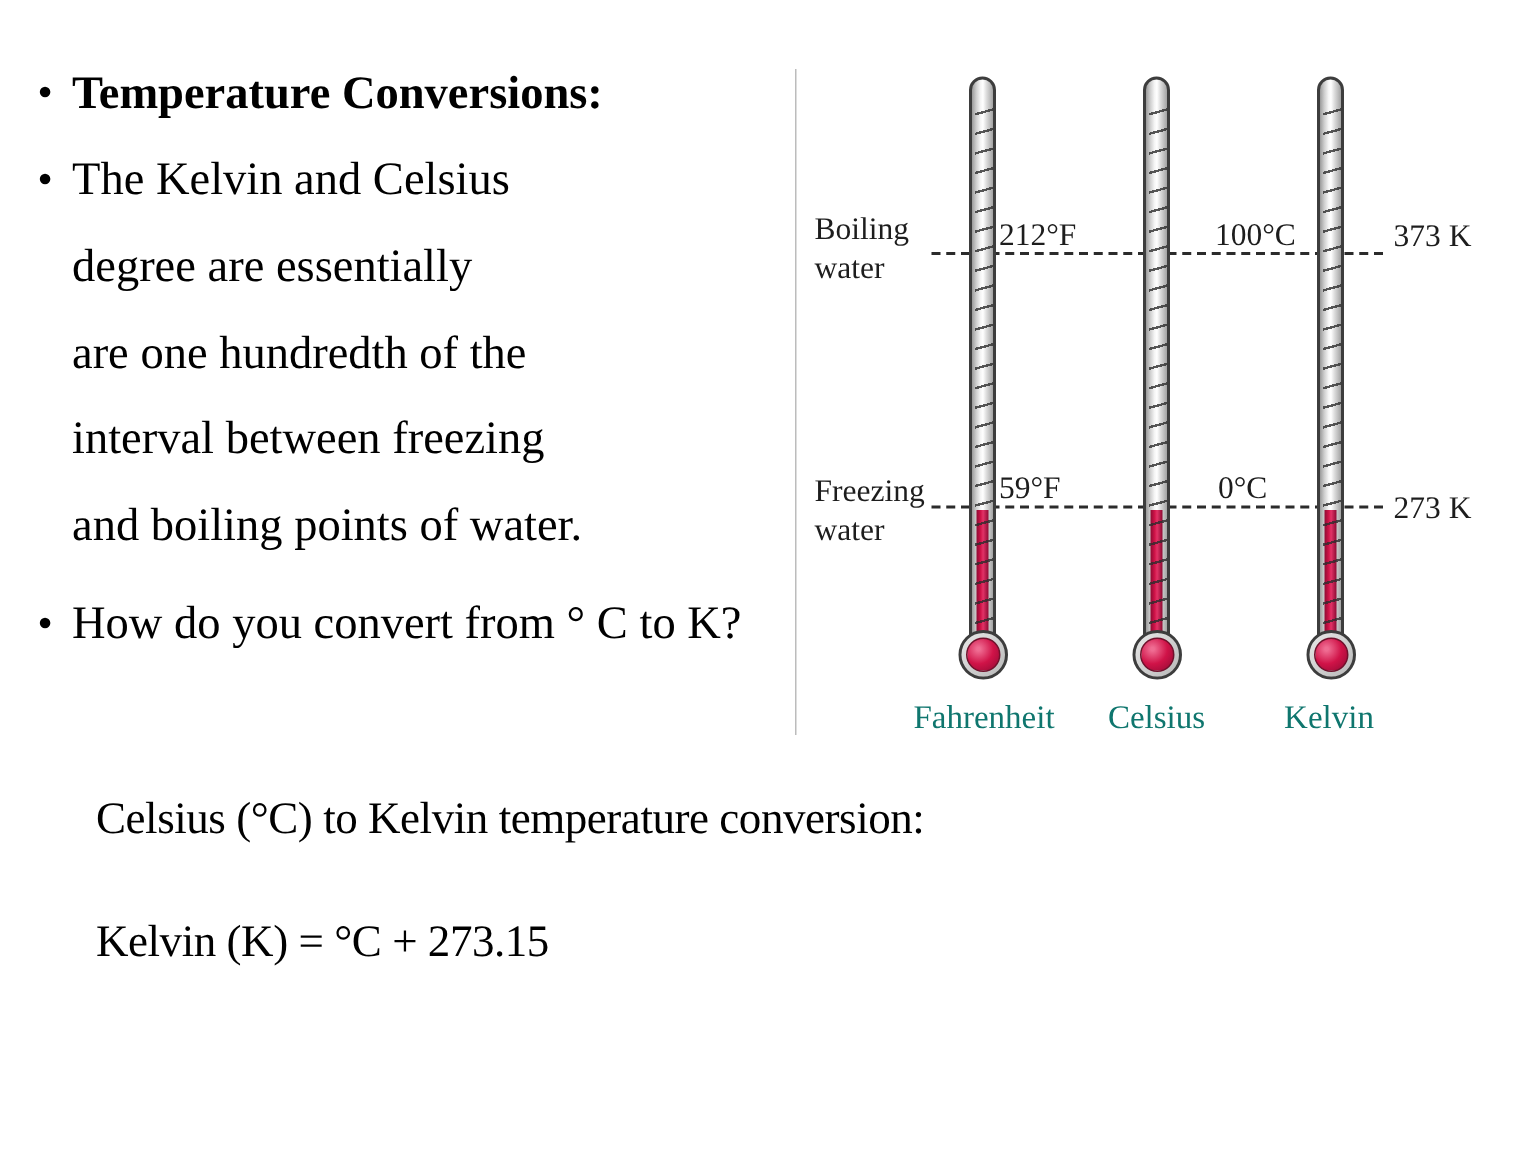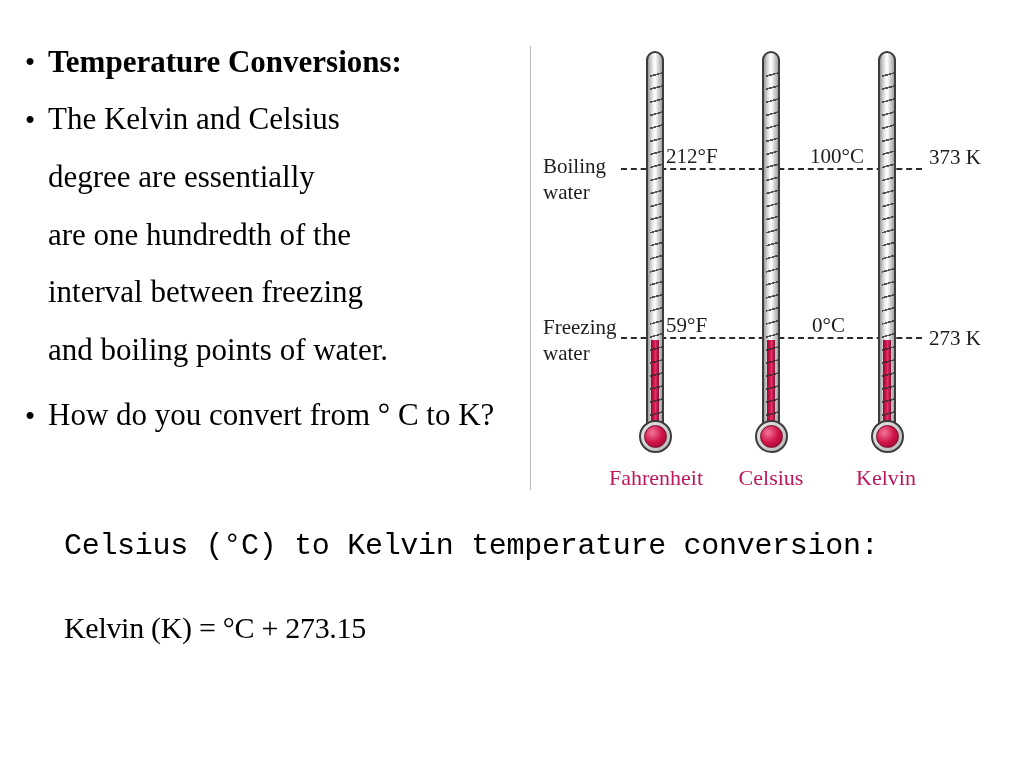--- a/index.html
+++ b/index.html
@@ -11,41 +11,41 @@
   
   .text-col{position:absolute;left:12px;top:33px;width:560px;}
   .row{height:57.6px;display:flex;align-items:center;}
   .row.qrow{margin-top:8px;}
   .marker{width:36px;font-size:26px;text-align:center;flex:0 0 36px;
           font-family:"Liberation Sans",sans-serif;}
   .t{font-size:31px;white-space:nowrap;}
   .t.bold{font-weight:bold;}
   .formula-line{position:absolute;left:64px;font-size:30px;white-space:nowrap;
                 letter-spacing:-0.3px;}
-  #conv-heading{top:529px;font-family:Liberation Mono, monospace;}
+  #conv-heading{top:529px;}
   #conv-formula{top:611px;}
   
   .divider{position:absolute;left:530px;top:46px;width:1px;height:444px;background:#bcbcbc;}
   .dash-line{position:absolute;left:621px;width:301px;height:0;
              border-top:2px dashed #2b2b2b;z-index:1;}
   #boil-line{top:168px;}
   #freeze-line{top:337px;}
   .dlabel{position:absolute;font-size:21px;color:#1d1d1d;line-height:26px;z-index:3;}
   .side-label{left:543px;}
-  #boil-label{top:153px;}
+  #boil-label{top:139px;}
   #freeze-label{top:314px;}
   .temp-label{line-height:22px;}
   #f-boil{left:666px;top:145px;}
   #c-boil{left:810px;top:145px;text-align:center;}
   #k-boil{left:929px;top:146px;}
   #f-freeze{left:666px;top:314px;}
   #c-freeze{left:784px;top:314px;margin-left:28px;}
   #k-freeze{left:929px;top:327px;}
   .scale-name{position:absolute;top:465px;transform:translateX(-50%);
-              font-size:22px;color:#be185d;z-index:3;}
+              font-size:22px;color:#0f766e;z-index:3;}
   #name-f{left:656px;}
   #name-c{left:771px;}
   #name-k{left:886px;}
   
   .thermo{position:absolute;top:0;height:0;}
   #t1{left:655px;} #t2{left:771px;} #t3{left:887px;}
   .tube{position:absolute;left:-9px;top:51px;width:18px;height:378px;
         box-sizing:border-box;border:2px solid #3d3d3d;
         border-radius:9px 9px 3px 3px;z-index:2;
         background:linear-gradient(90deg,#9a9a9a 0%,#cdcdcd 20%,#f4f4f4 40%,

